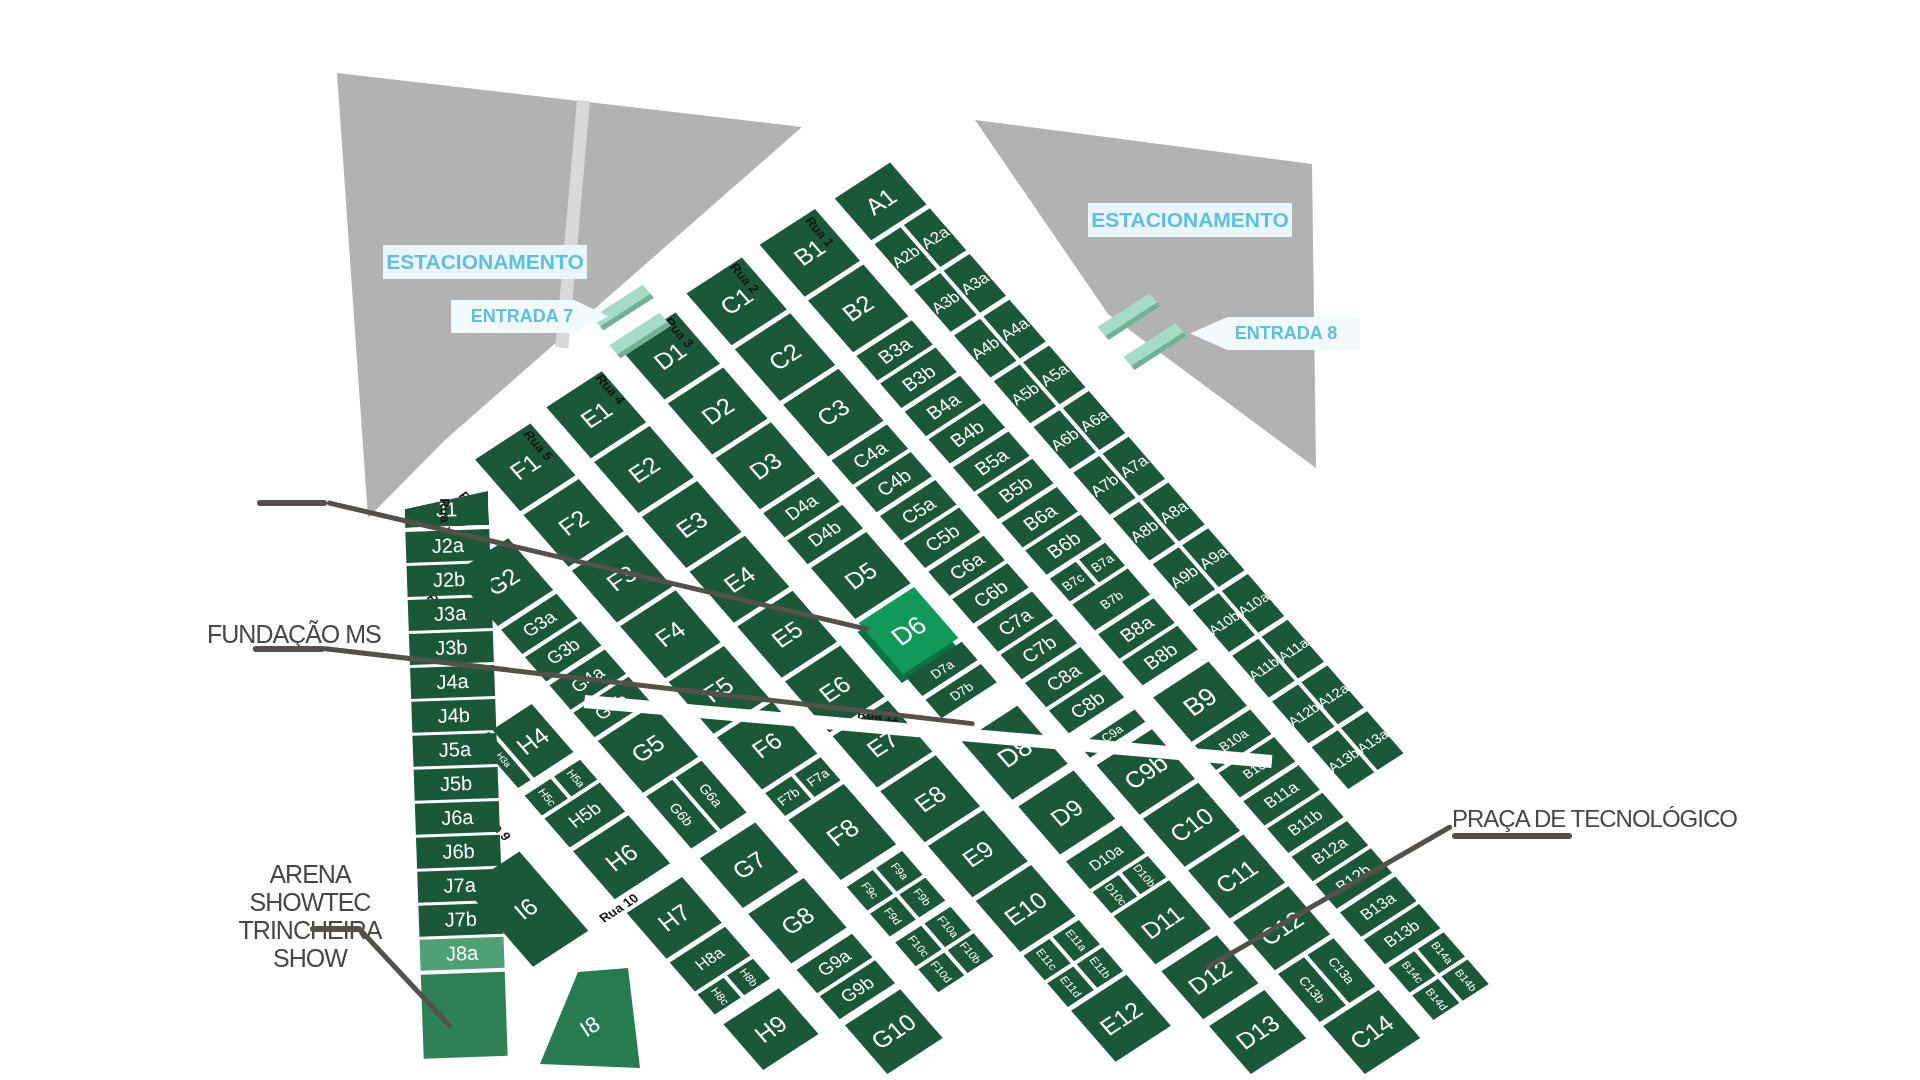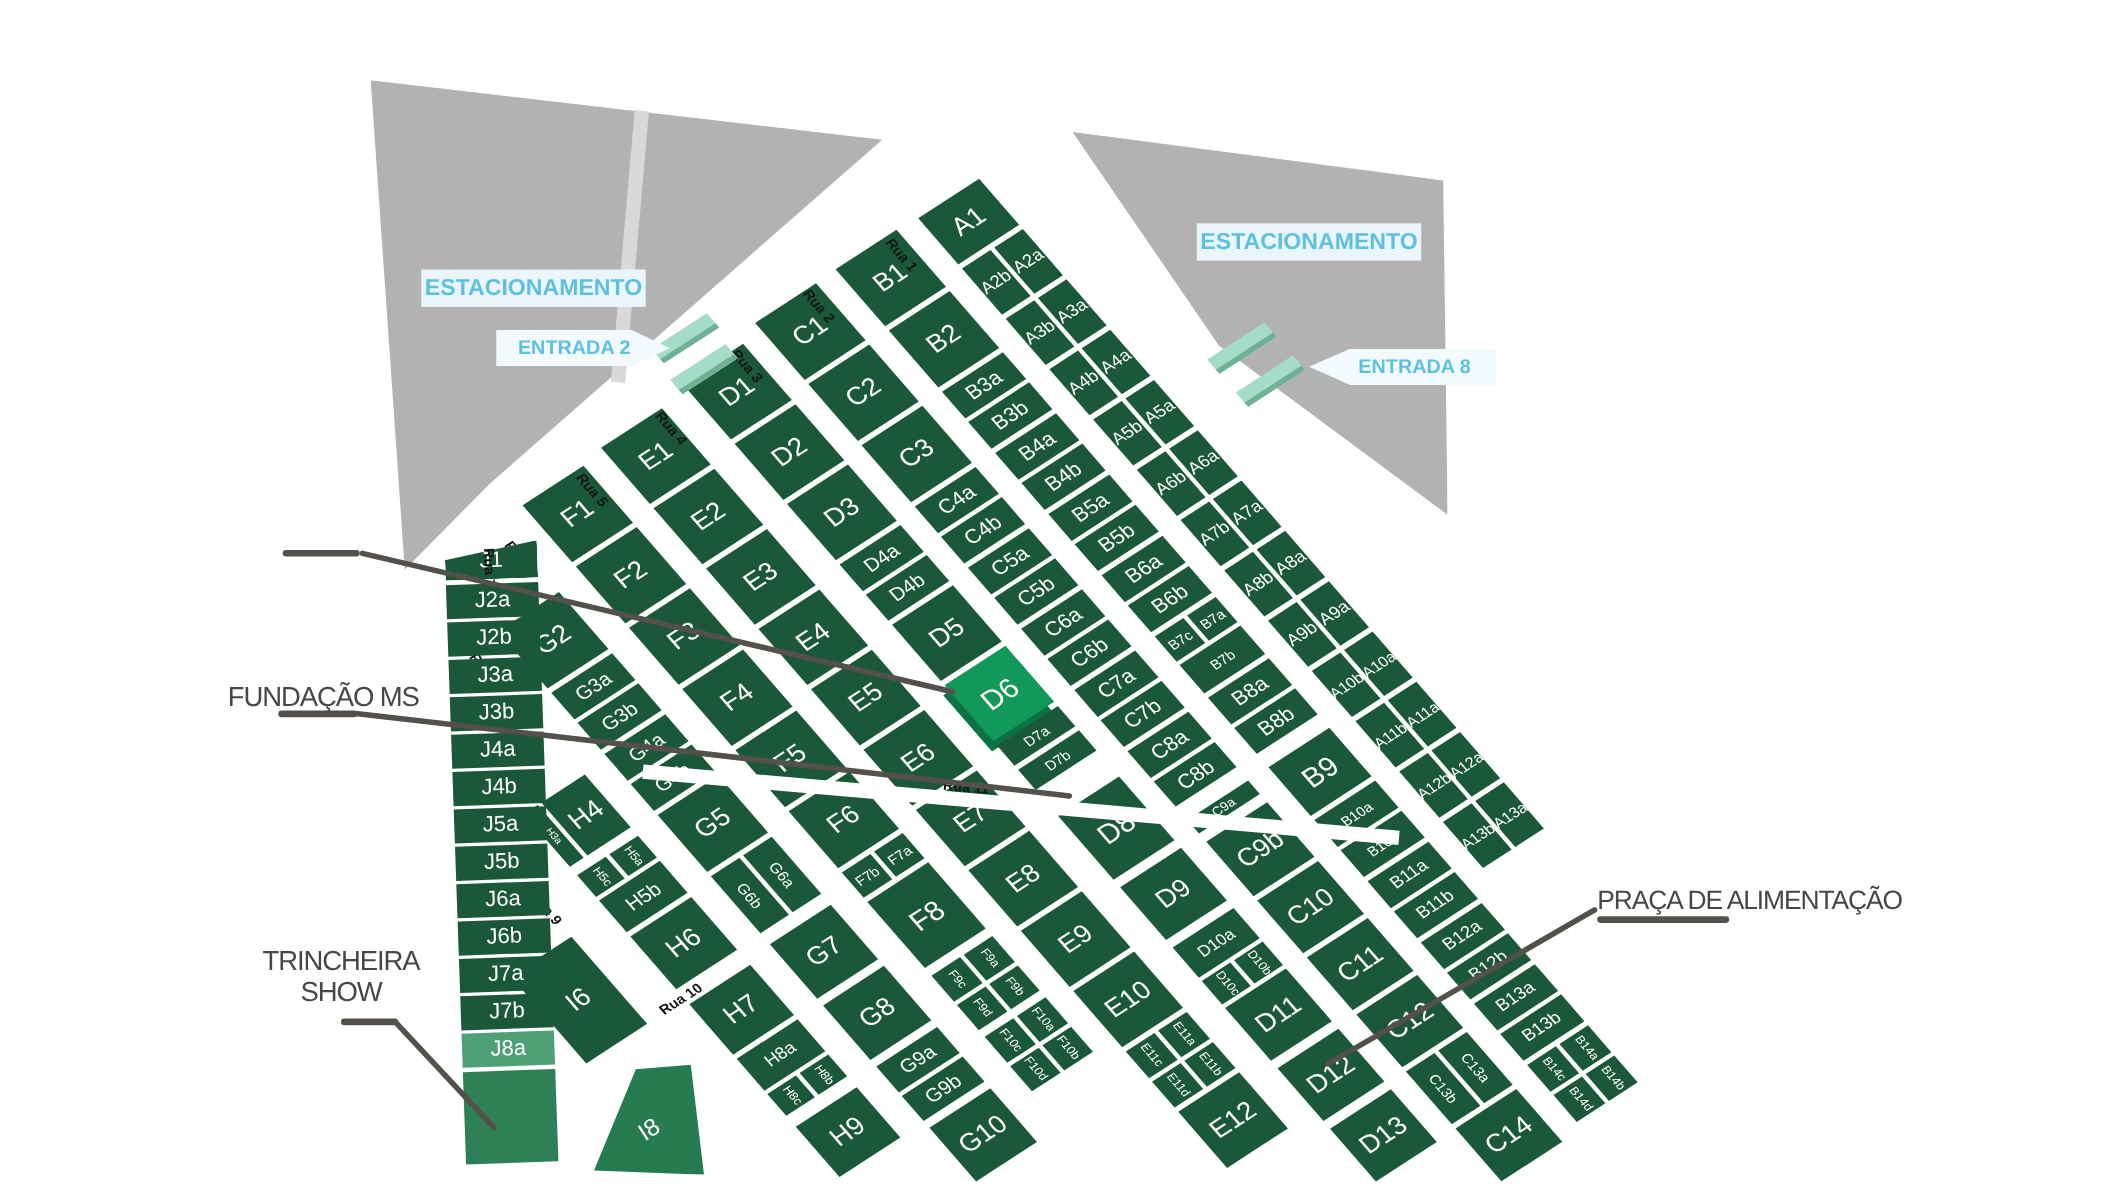--- a/index.html
+++ b/index.html
@@ -540,40 +540,41 @@
 
   <div class="blueband" style="left:383px;top:245px;width:204px;height:34px;">
       <span>ESTACIONAMENTO</span>
     </div>
   <div class="blueband" style="left:1088px;top:203px;width:204px;height:34px;">
       <span>ESTACIONAMENTO</span>
     </div>
 
   <div class="banner" style="left:451px;top:300px;width:142px;height:33px;justify-content:center;padding-right:16px;
               clip-path:polygon(0 0,78% 0,100% 50%,78% 100%,0 100%);">
-      <span>ENTRADA 2</span>
+      <span>ENTRADA 7</span>
     </div>
   <div class="banner" style="left:1190px;top:317px;width:148px;height:33px;justify-content:center;padding-left:22px;
               clip-path:polygon(22% 0,100% 0,100% 100%,22% 100%,0 50%);">
       <span>ENTRADA 8</span>
     </div>
 
   <div class="gate" style="left:593px;top:299px;width:60px;height:12px;"></div>
   <div class="gate" style="left:610px;top:327px;width:60px;height:12px;"></div>
   <div class="gate" style="left:1098px;top:308px;width:62px;height:12px;"></div>
   <div class="gate" style="left:1124px;top:338px;width:62px;height:12px;"></div>
 
   <div class="arealabel" style="left:207px;top:620px;">
     <div>FUNDAÇÃO MS</div>
   </div>
   <div class="arealabel" style="left:210px;top:860px;width:200px;text-align:center;">
+    <div>ARENA SHOWTEC</div>
     <div>TRINCHEIRA SHOW</div>
   </div>
   <div class="arealabel" style="left:1452px;top:806px;white-space:nowrap;font-size:24px;">
-    <div>PRAÇA DE ALIMENTAÇÃO</div>
+    <div>PRAÇA DE TECNOLÓGICO</div>
   </div>
 
   <div id="annot">
       <div class="pointer" style="left: 327px; top: 500px; width: 556px; transform: rotate(13.2deg);"></div>
       <div class="pointer" style="left: 323px; top: 646px; width: 656px; transform: rotate(6.6deg);"></div>
       <div class="pointer" style="left: 358px; top: 925px; width: 136px; transform: rotate(47deg);"></div>
       <div class="pointer" style="left: 1205px; top: 966px; width: 285px; transform: rotate(-30deg);"></div>
       <div class="underline" style="left: 257px; top: 500px; width: 70px;"></div>
       <div class="underline" style="left: 253px; top: 646px; width: 72px;"></div>
       <div class="underline" style="left: 310px; top: 926px; width: 52px;"></div>

